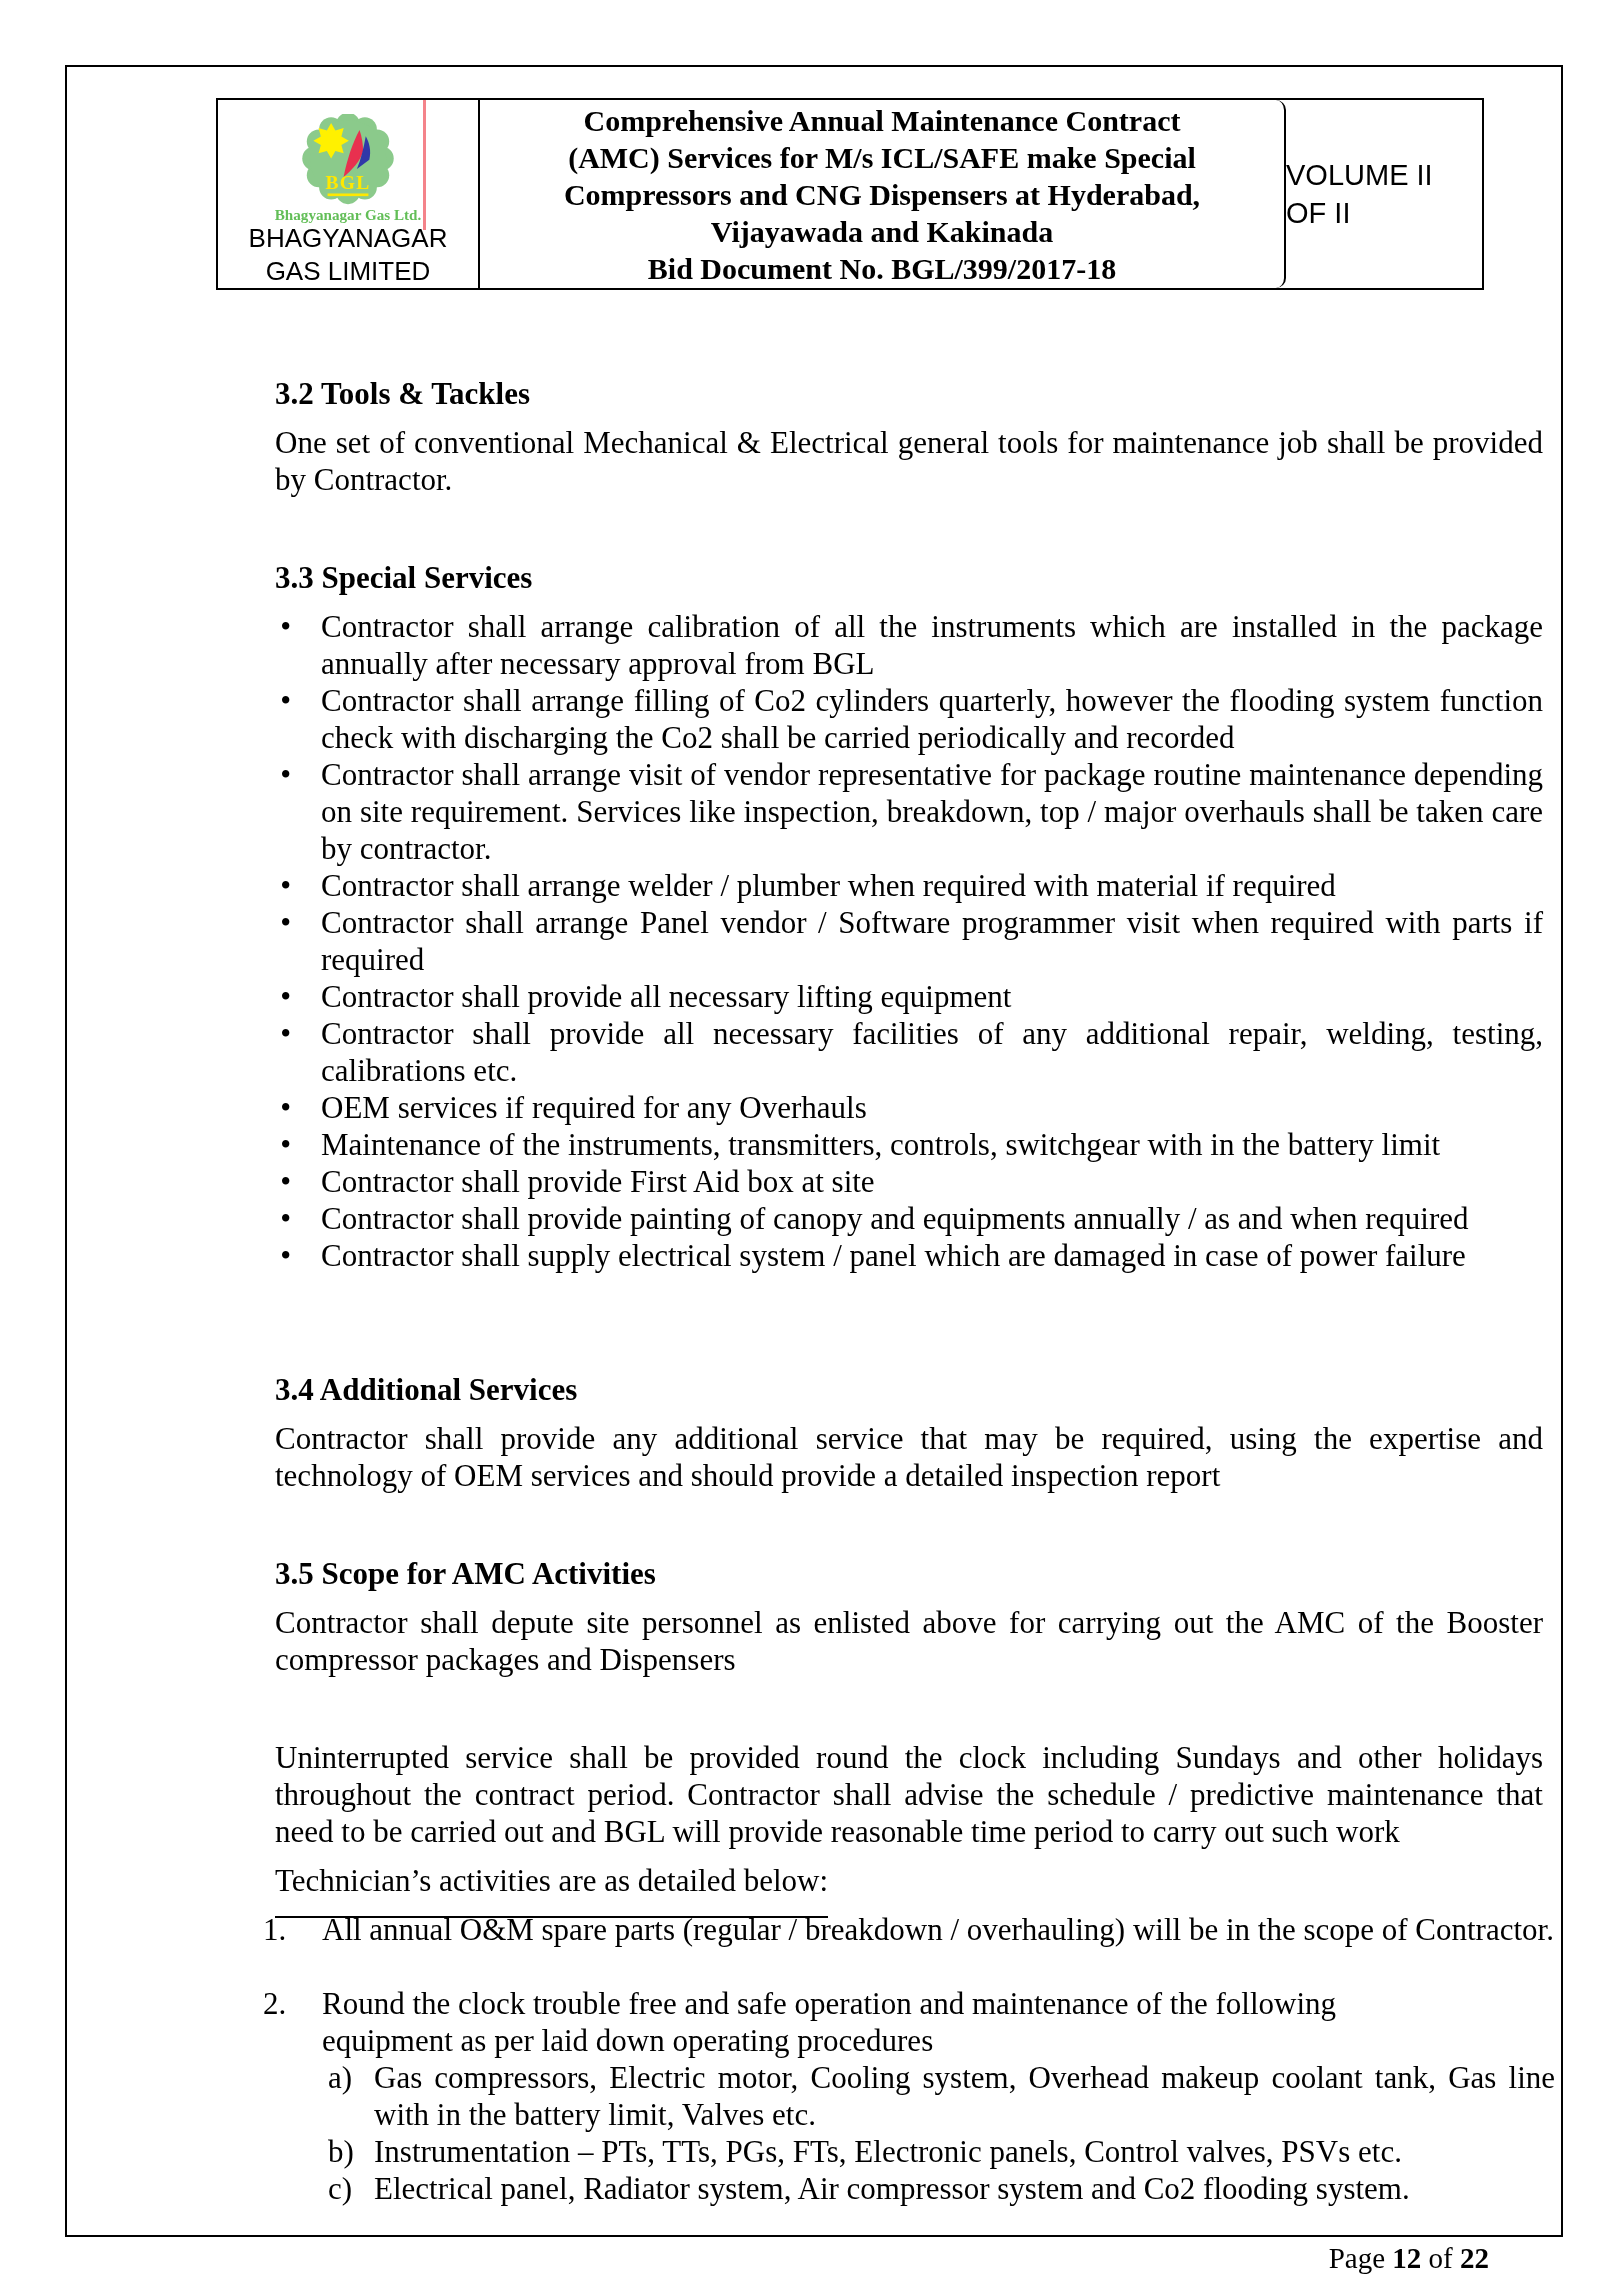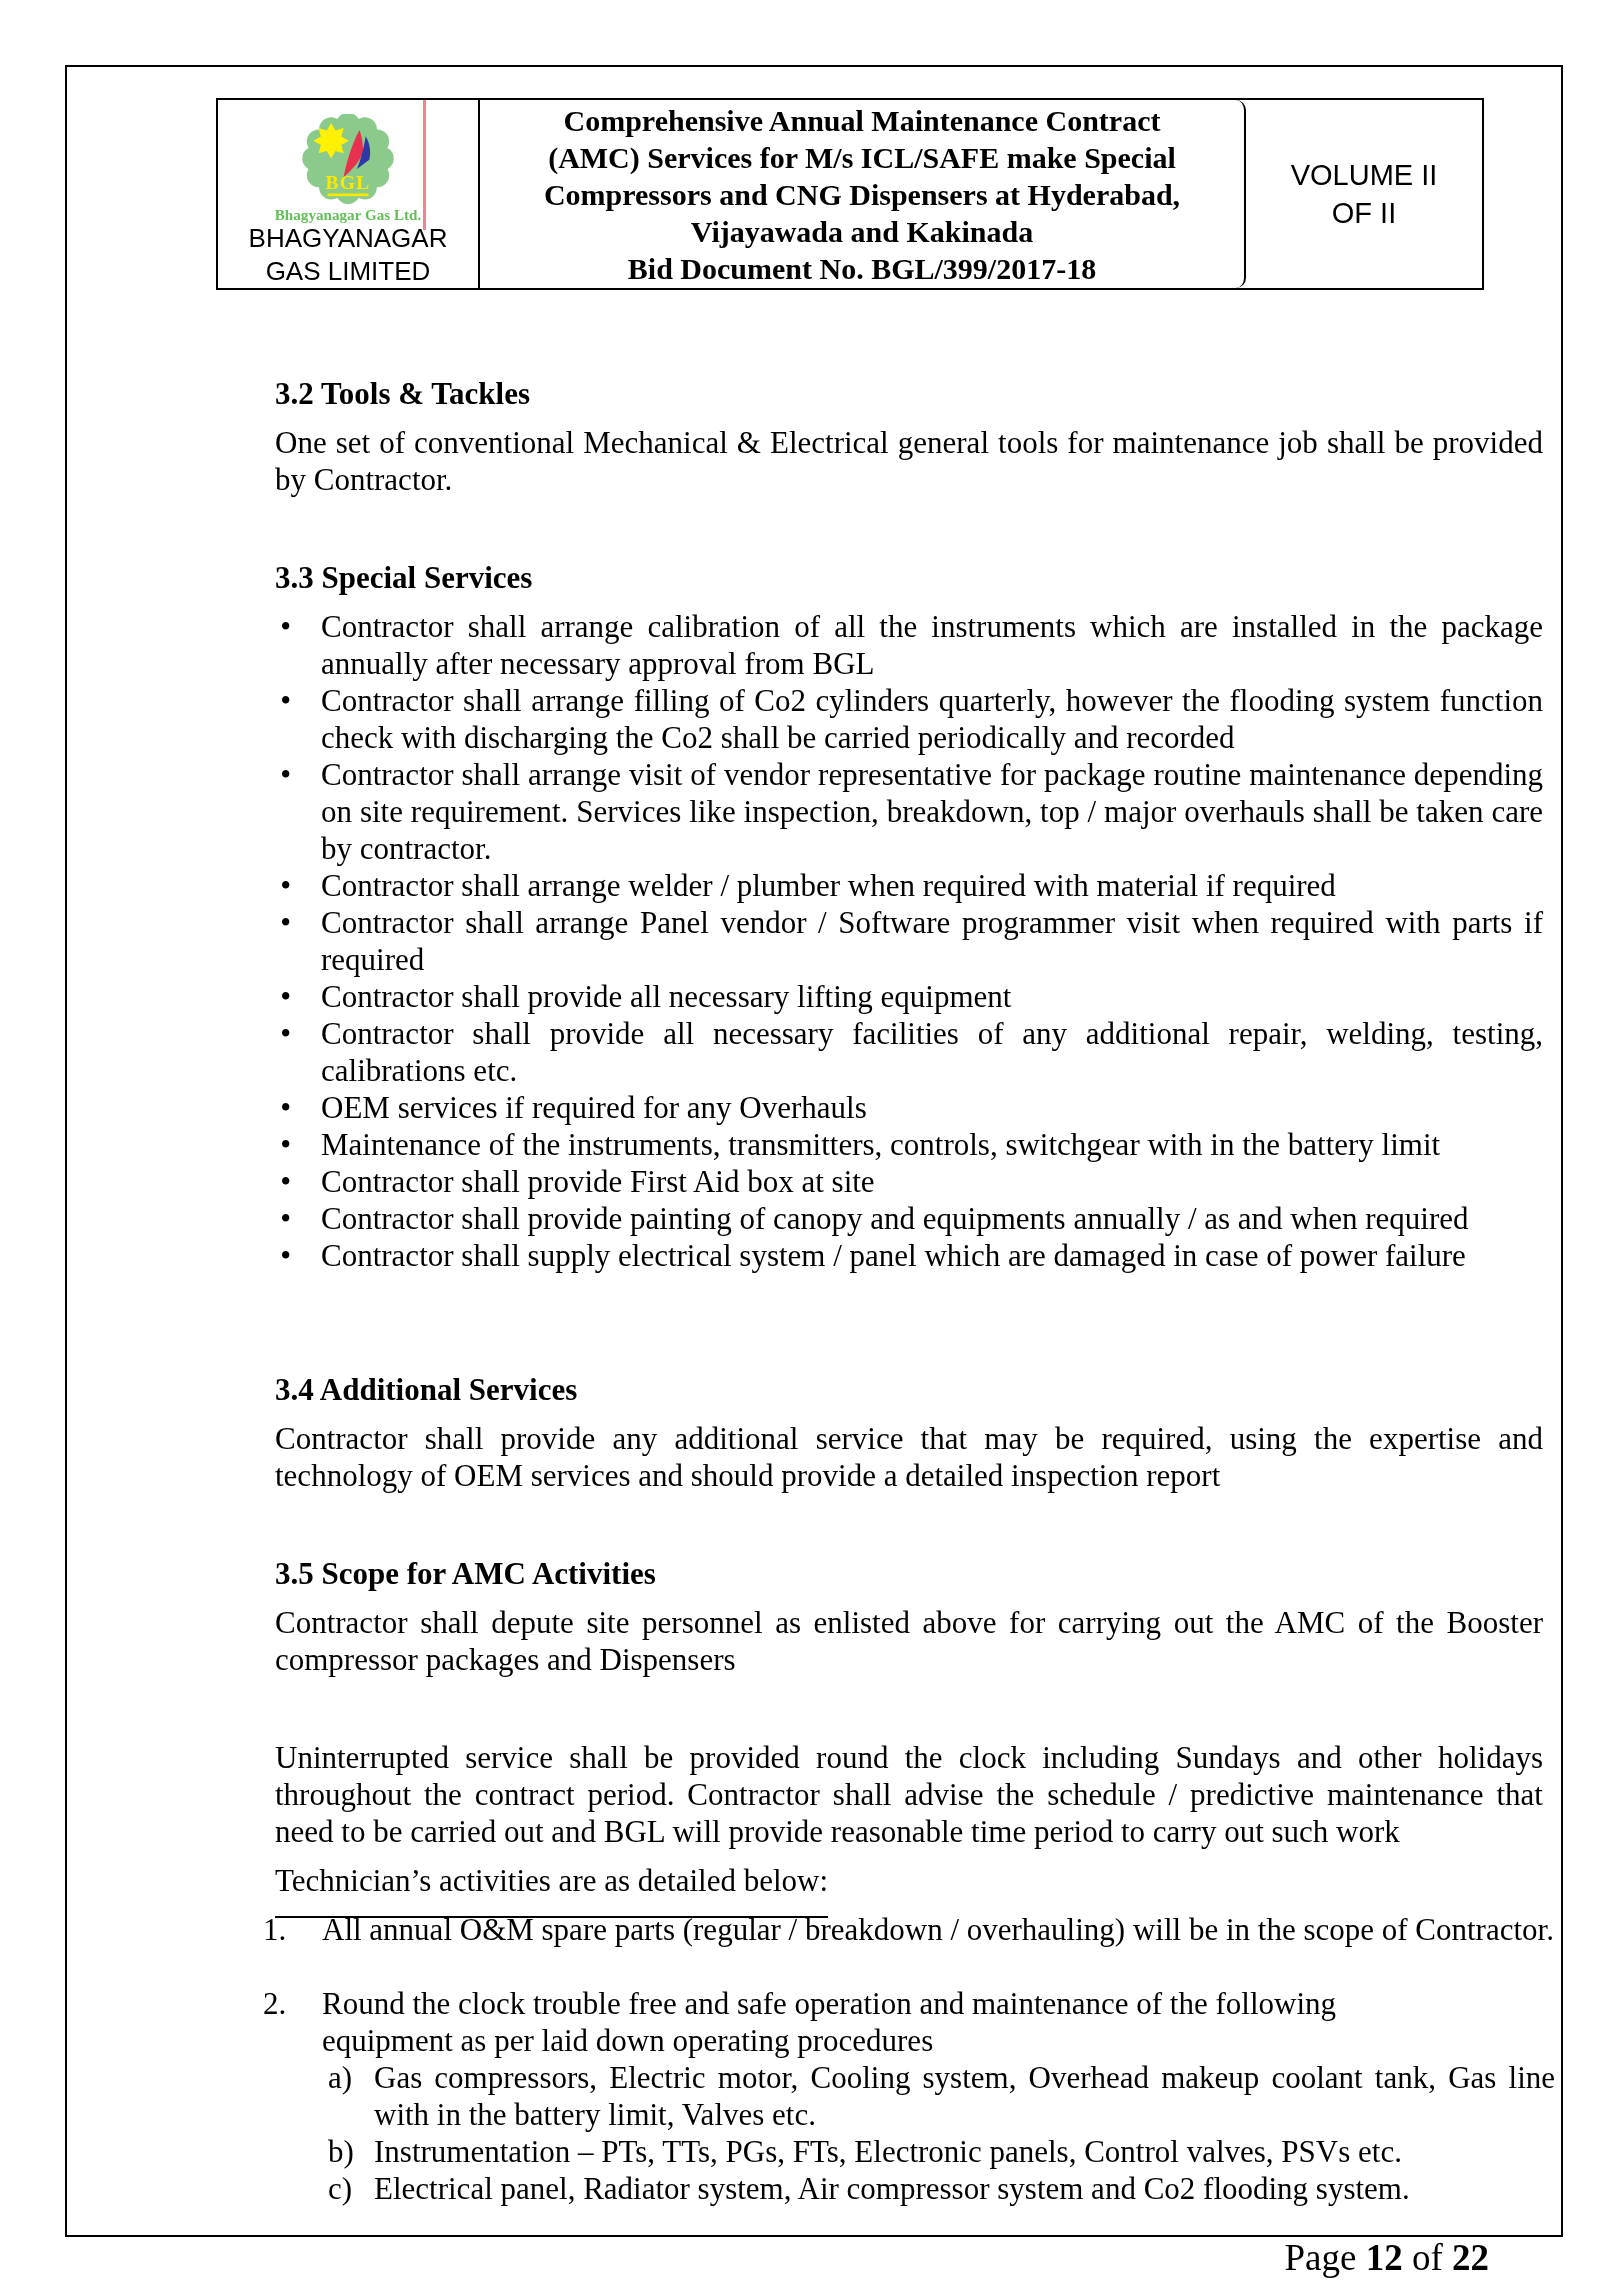--- a/index.html
+++ b/index.html
@@ -28,21 +28,21 @@
   .company {
     font-family:"Liberation Sans", sans-serif; font-size:26px; line-height:33px;
     text-align:center; margin-top:-3.9px; width:100%; letter-spacing:0px;
   }
   .title-cell {
     flex:1; border-right:2.6px solid #000;
     display:flex; flex-direction:column; justify-content:center; align-items:center;
     font-weight:bold; font-size:30px; line-height:37px; text-align:center;border-radius:10px;
   }
   .vol-cell {
-    width:236px; display:flex; flex-direction:column; justify-content:center; align-items:center;
+    width:196px; display:flex; flex-direction:column; justify-content:center; align-items:flex-start;
     font-family:"Liberation Sans", sans-serif; font-size:29px; line-height:38px; text-align:center;
   }
   
   .content {
     position:absolute; left:196px; top:296px; width:1292px;
     font-size:31px; line-height:37px;
   }
   .content p, .content h2, .content ul, .content ol { margin:12px; padding:0; }
   .content h2 { font-size:31px; font-weight:bold; }
   .indent { margin-left:46px; }
@@ -52,21 +52,21 @@
   ul.bullets li { position:relative; padding-left:46px; text-align:justify; }
   ul.bullets li::before { content:"\2022"; position:absolute; left:5.2px; top:0; }
   .tech-line { margin:0; }
   .tech-line span { border-bottom:2.6px solid #000; padding-bottom:18px; }
   .num-item { position:relative; padding-left:59px; list-style:none; }
   .num-item > .num { position:absolute; left:0; top:0; }
   .sub-item { position:relative; padding-left:111px; list-style:none; }
   .sub-item > .key { position:absolute; left:65px; top:0; }
   
   .footer {
-    position:absolute; right:134px; top:2241px; font-size:37px; line-height:34px;
+    position:absolute; right:134px; top:2241px; font-size:29px; line-height:34px;
   }
   .footer b { font-weight:bold; }
   svg text { font-family:"Liberation Serif", serif; }
 </style>
 </head>
 <body>
 
 <div class="page">
   <div class="border-box">
 

